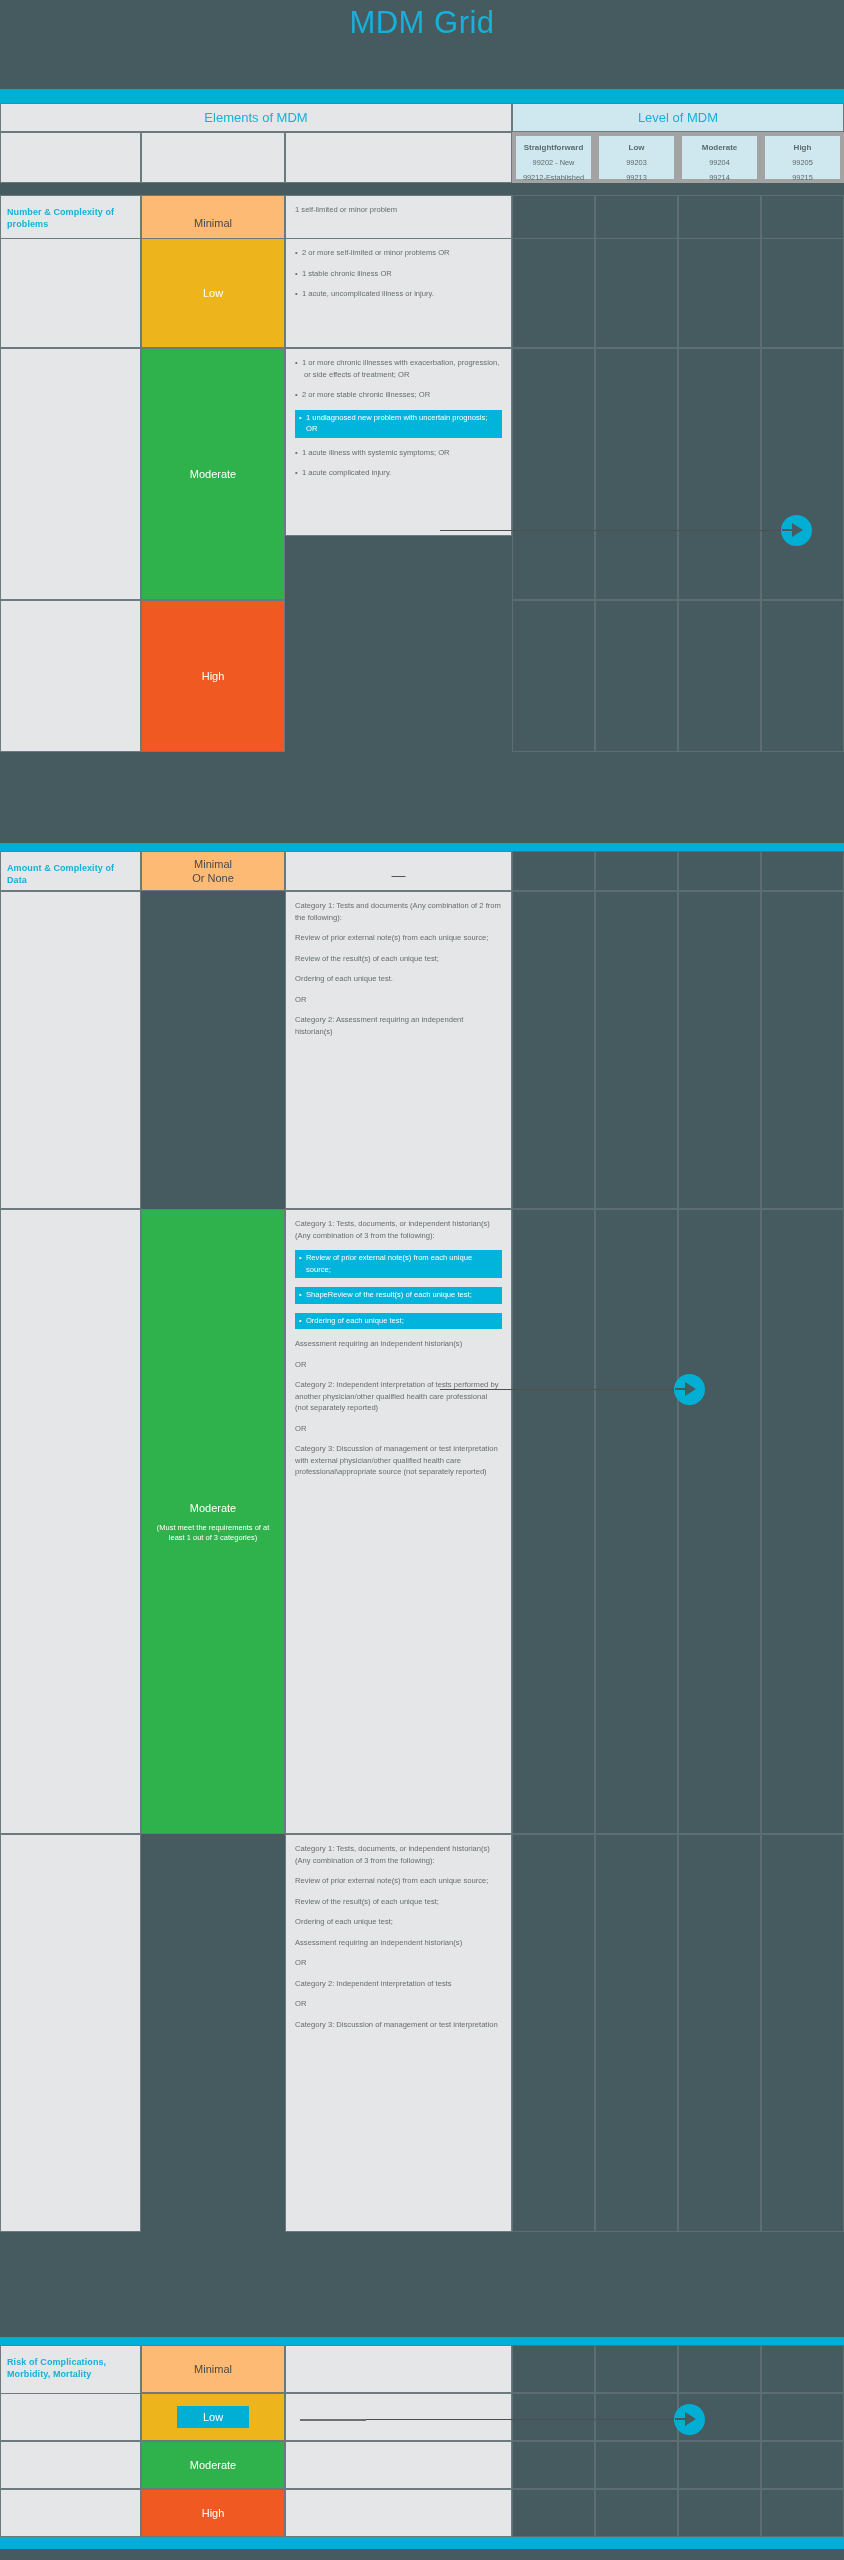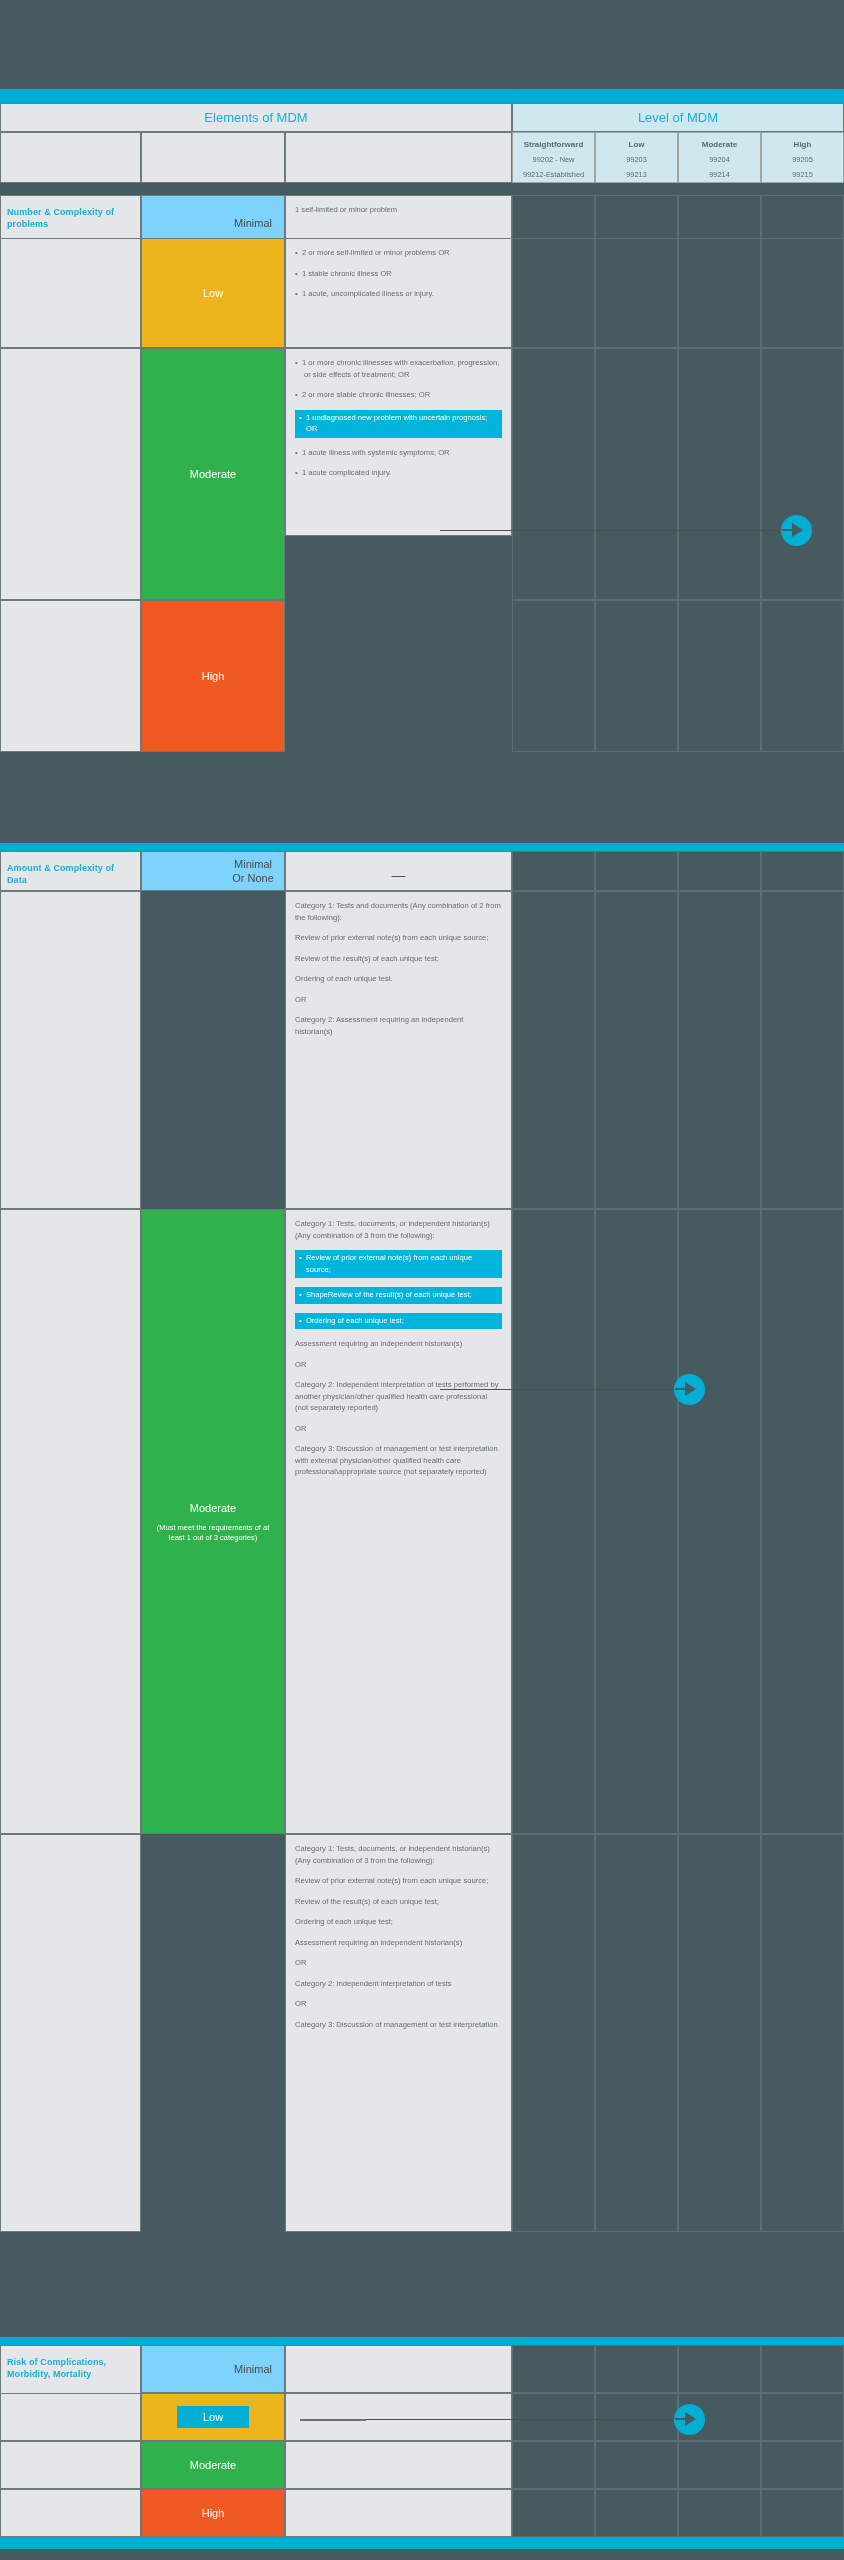--- a/index.html
+++ b/index.html
@@ -59,21 +59,21 @@
   .c-level { left: 141px; width: 144px; }
   .c-desc  { left: 285px; width: 227px; }
   .c-s     { left: 512px; width: 83px;  }
   .c-l     { left: 595px; width: 83px;  }
   .c-m     { left: 678px; width: 83px;  }
   .c-h     { left: 761px; width: 83px;  }
 
   .light   { background: #e4e6e7; }
   .dark    { background: #465b60; border-color: #5d6e72; }
 
-  .yellow  { background: #7dd3fc; padding-left: 40px; }
+  .yellow  { background: #fdba74; }
   .gold    { background: #edb51b; }
   .green   { background: #2fb14c; }
   .orange  { background: #f05a22; }
 
   .cat-label {
     color: #16b0da;
     font-size: 9px;
     font-weight: bold;
     line-height: 12px;
     padding: 10px 6px 0 6px;
@@ -138,21 +138,21 @@
     text-align: center;
     color: #16b0da;
     font-size: 13px;
     line-height: 27px;
   }
   .hdr-elements { left: 0px;   width: 512px; background:#e4e6e7; }
   .hdr-levels   { left: 512px; width: 332px; background:#cfe7ee; }
 
   .hdr-sub {
     position: absolute;
-    border: 1px solid #a3a3a3;
+    border: 4px solid #a3a3a3;
     background: #cfe7ee;
     height: 51px;
     text-align: center;
     color: #5d6a6d;
   }
   .hdr-sub .lv { font-size: 8px; font-weight: bold; display:block; margin-top:7px; }
   .hdr-sub .code { font-size: 7.4px; display:block; margin-top:6px; }
 
   
   .arrow-line {
@@ -178,20 +178,23 @@
     position: absolute;
     height: 2px;
     background: #465b60;
   }
 </style>
 </head>
 <body>
 
 <div id="page">
 
+  <div class="title-bar">
+    <div class="title-text">MDM Grid</div>
+  </div>
 
   <div class="cyan-band band-top"></div>
   <div class="cyan-band band-sec1"></div>
   <div class="cyan-band band-sec2"></div>
   <div class="cyan-band band-bot"></div>
 
   <div class="grid" id="header-zone">
     <div class="hdr-group hdr-elements">
       <span>Elements of MDM</span>
     </div>

